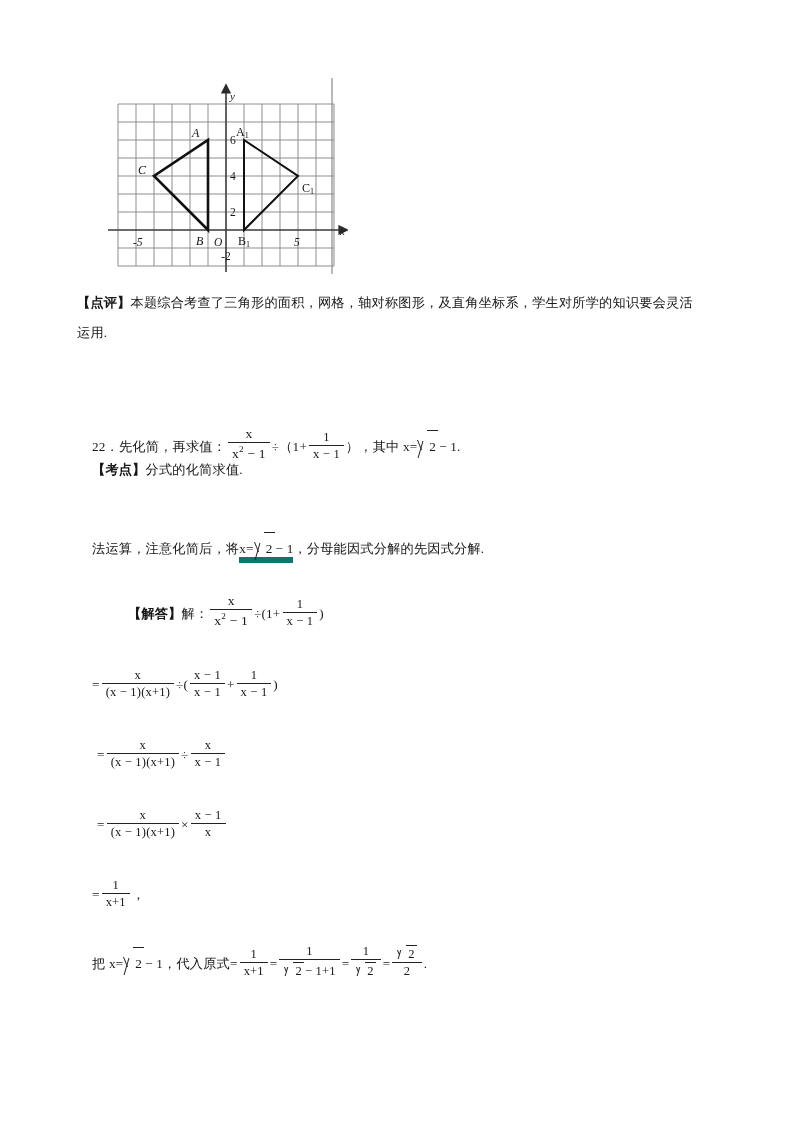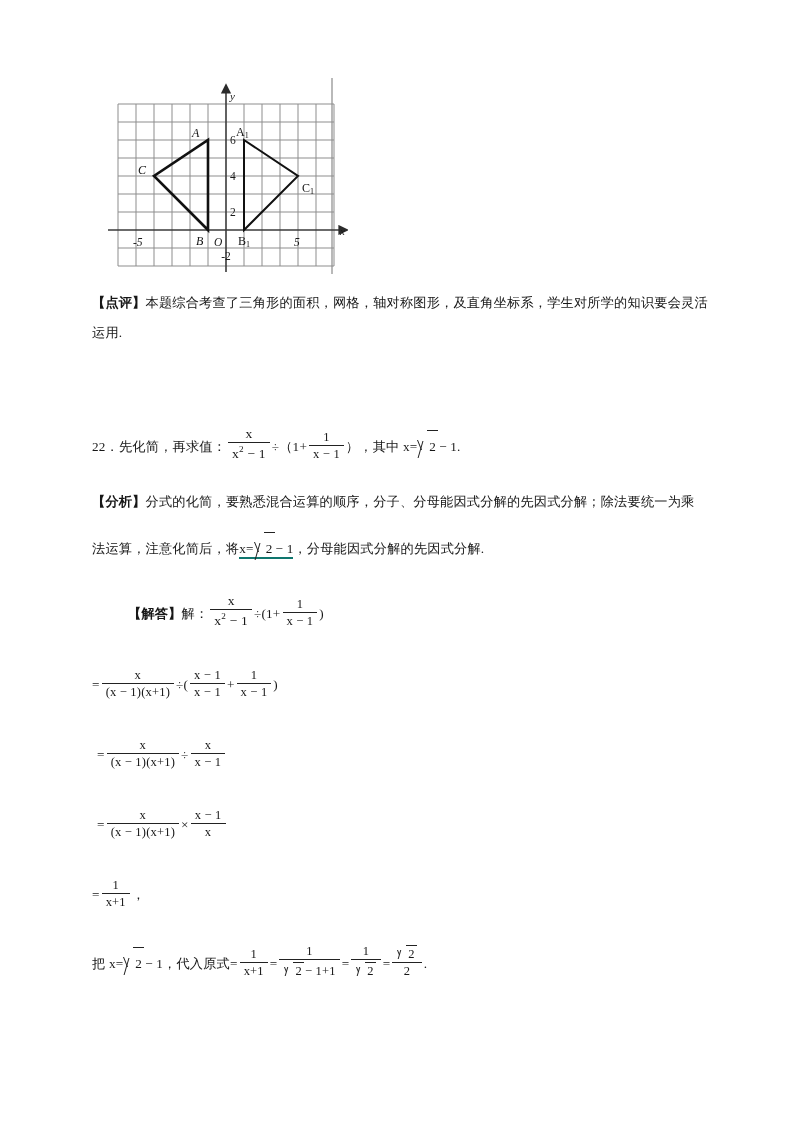--- a/index.html
+++ b/index.html
@@ -98,21 +98,21 @@
     height: 30%;
     border-left: 1.2px solid #222;
     transform: skewX(22deg);
   }
   .sqrt > .rad {
     display: inline-block;
     border-top: 1.2px solid #222;
     padding: 1px 2px 0 2px;
   }
   sup.exp { font-size: 0.68em; vertical-align: super; }
-  .uline { border-bottom: 2px solid #0f766e; padding-bottom: 1px; }
+  .uline { border-bottom: 6px solid #0f766e; padding-bottom: 1px; }
 
   .scan-line {
     position: absolute;
     background: #b9b9b9;
   }
 </style>
 </head>
 <body>
 
 <div class="page">
@@ -173,38 +173,38 @@
 
       <text x="84" y="55" font-size="12" font-style="italic" font-family="Liberation Serif, serif" fill="#111">A</text>
       <text x="88" y="163" font-size="12" font-style="italic" font-family="Liberation Serif, serif" fill="#111">B</text>
       <text x="30" y="92" font-size="12" font-style="italic" font-family="Liberation Serif, serif" fill="#111">C</text>
       <text x="128" y="54" font-size="12" font-family="Liberation Serif, serif" fill="#111">A<tspan font-size="8" dy="2">1</tspan></text>
       <text x="130" y="163" font-size="12" font-family="Liberation Serif, serif" fill="#111">B<tspan font-size="8" dy="2">1</tspan></text>
       <text x="194" y="110" font-size="12" font-family="Liberation Serif, serif" fill="#111">C<tspan font-size="8" dy="2">1</tspan></text>
     </svg>
   </div>
 
-  <div class="para wrap" style="left:92px; top:288px; width:622px;">
+  <div class="para wrap" style="left:77px; top:288px; width:622px;">
     <span class="blk-label">【点评】</span><span>本题综合考查了三角形的面积，网格，轴对称图形，及直角坐标系，学生对所学的知识要会灵活运用.</span>
   </div>
 
   <div class="para" style="left:92px; top:394px;margin-top:32px;">
     <span>22．</span><span>先化简，再求值：</span><span class="m frac big">
       <span class="num">x</span>
       <span class="den"><span>x</span><sup class="exp">2</sup> <span>− 1</span></span>
     </span><span>÷</span><span>（1+</span><span class="m frac">
       <span class="num">1</span>
       <span class="den">x − 1</span>
     </span><span>）</span><span>，</span><span>其中 x=</span><span class="sqrt"><span class="rad">2</span></span><span>− 1.</span>
   </div>
 
-
-  <div class="para" style="left:92px; top:487px;">
-    <span class="blk-label">【分析】</span><span>分式的化简，要熟悉混合运算的顺序，分子、分母能因式分解的先因式分解；除法要统一为乘</span>
-  </div>
+  <div class="para" style="left:92px; top:455px;">
+    <span class="blk-label">【考点】</span><span>分式的化简求值.</span>
+  </div>
+
 
   <div class="para" style="left:92px; top:531px;">
     <span>法运算，注意化简后，将</span><span class="uline"><span>x=</span><span class="sqrt"><span class="rad">2</span></span><span>− 1</span></span><span>，分母能因式分解的先因式分解.</span>
   </div>
 
   <div class="para" style="left:92px; top:593px;margin-left:36px;">
     <span class="blk-label">【解答】</span><span>解：</span><span class="m frac big">
       <span class="num">x</span>
       <span class="den"><span>x</span><sup class="exp">2</sup> <span>− 1</span></span>
     </span><span>÷</span><span>(1+</span><span class="m frac">

